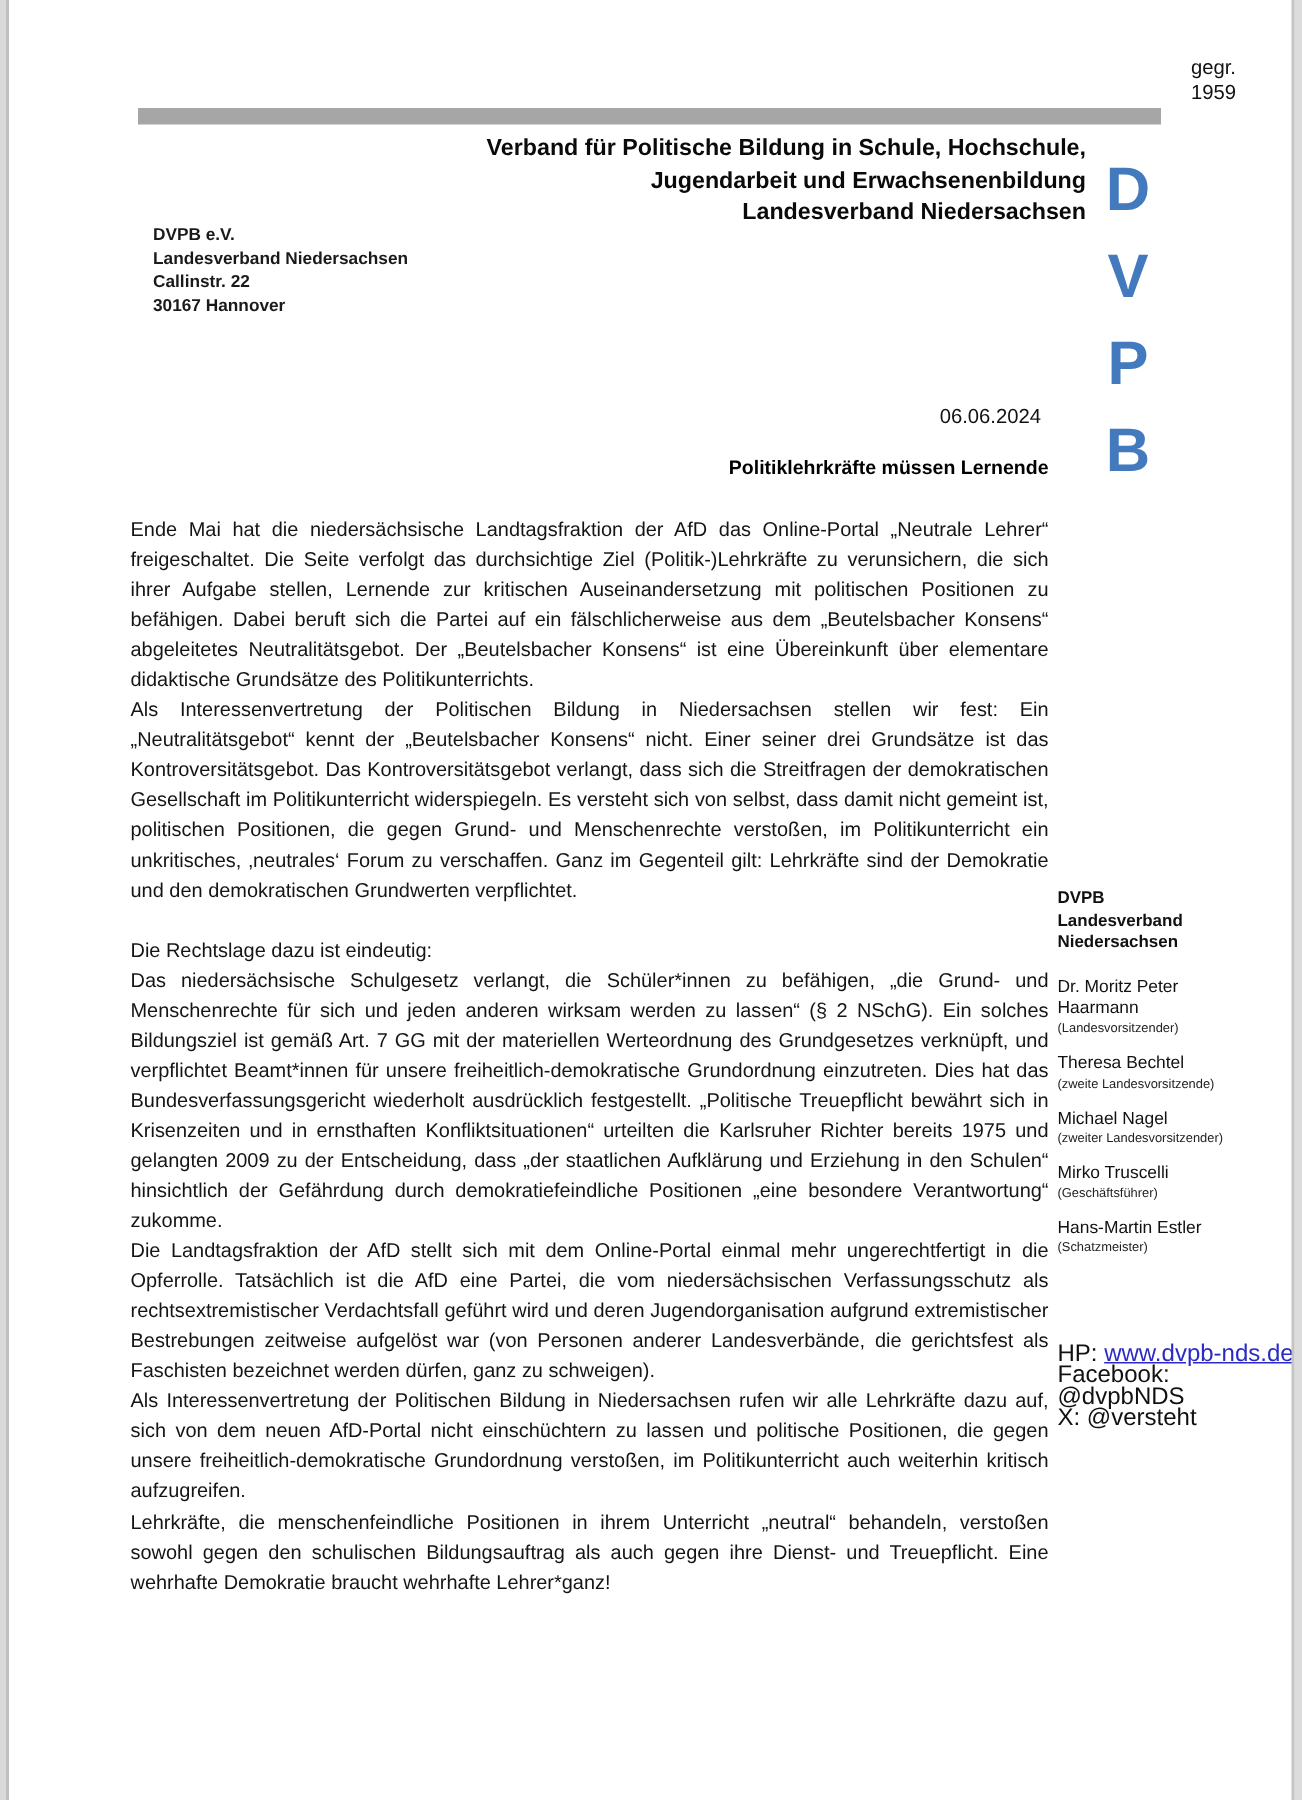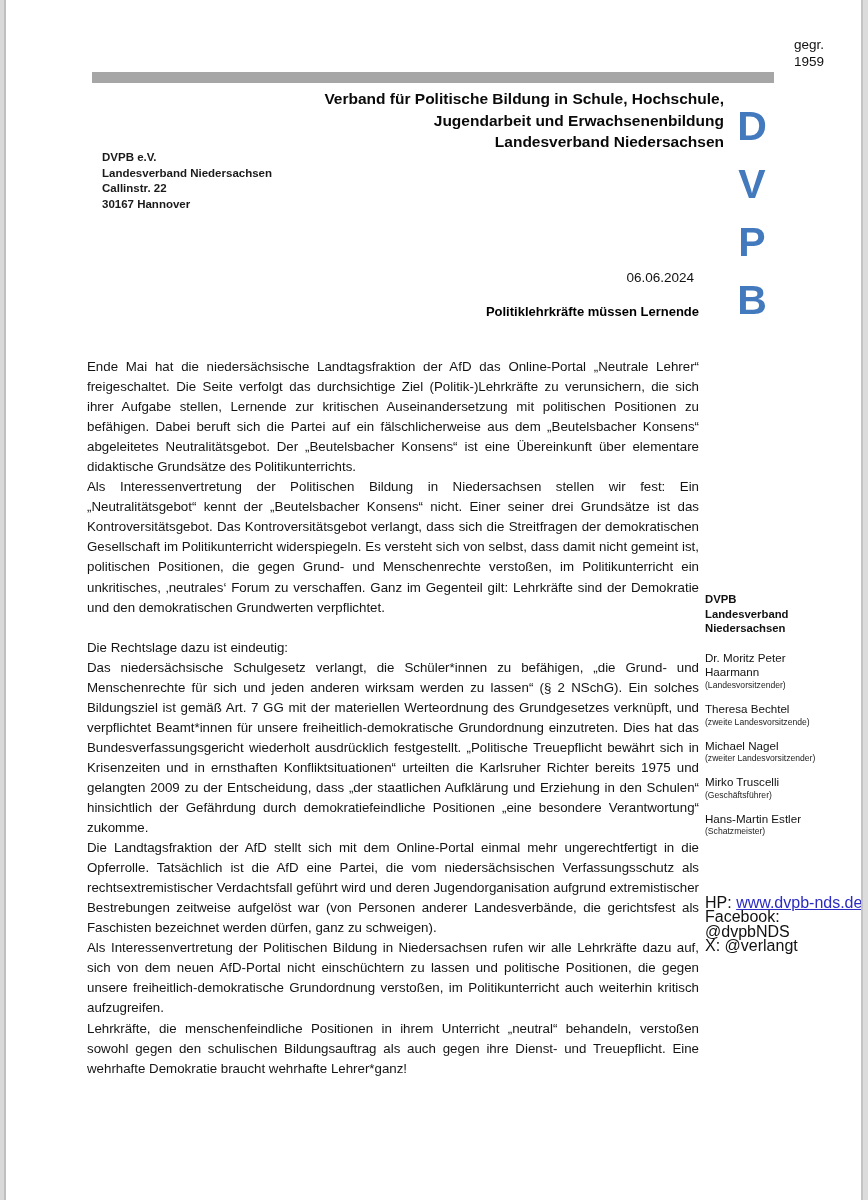--- a/index.html
+++ b/index.html
@@ -129,21 +129,21 @@
     font-size: 13px;
     font-weight: bold;
     line-height: 19px;
     color: #000;
   }
 
   
   .body-col {
     position: absolute;
     left: 83px;
-    top: 357px;
+    top: 343px;
     width: 612px;
     font-size: 13.3px;
     line-height: 20.05px;
     color: #141414;
     text-align: justify;
     text-justify: inter-word;
   }
   .body-col p {
     margin: 0;
   }
@@ -275,16 +275,16 @@
       <div class="sb-role">(Schatzmeister)</div>
     </div>
   </div>
 
   <div class="contact">
     <div>
       <span>HP:</span>
       <a href="#">www.dvpb-nds.de</a>
     </div>
     <div>Facebook: @dvpbNDS</div>
-    <div>X: @verlangt</div>
+    <div>X: @versteht</div>
   </div>
 
 </div>
 
 </body></html>

